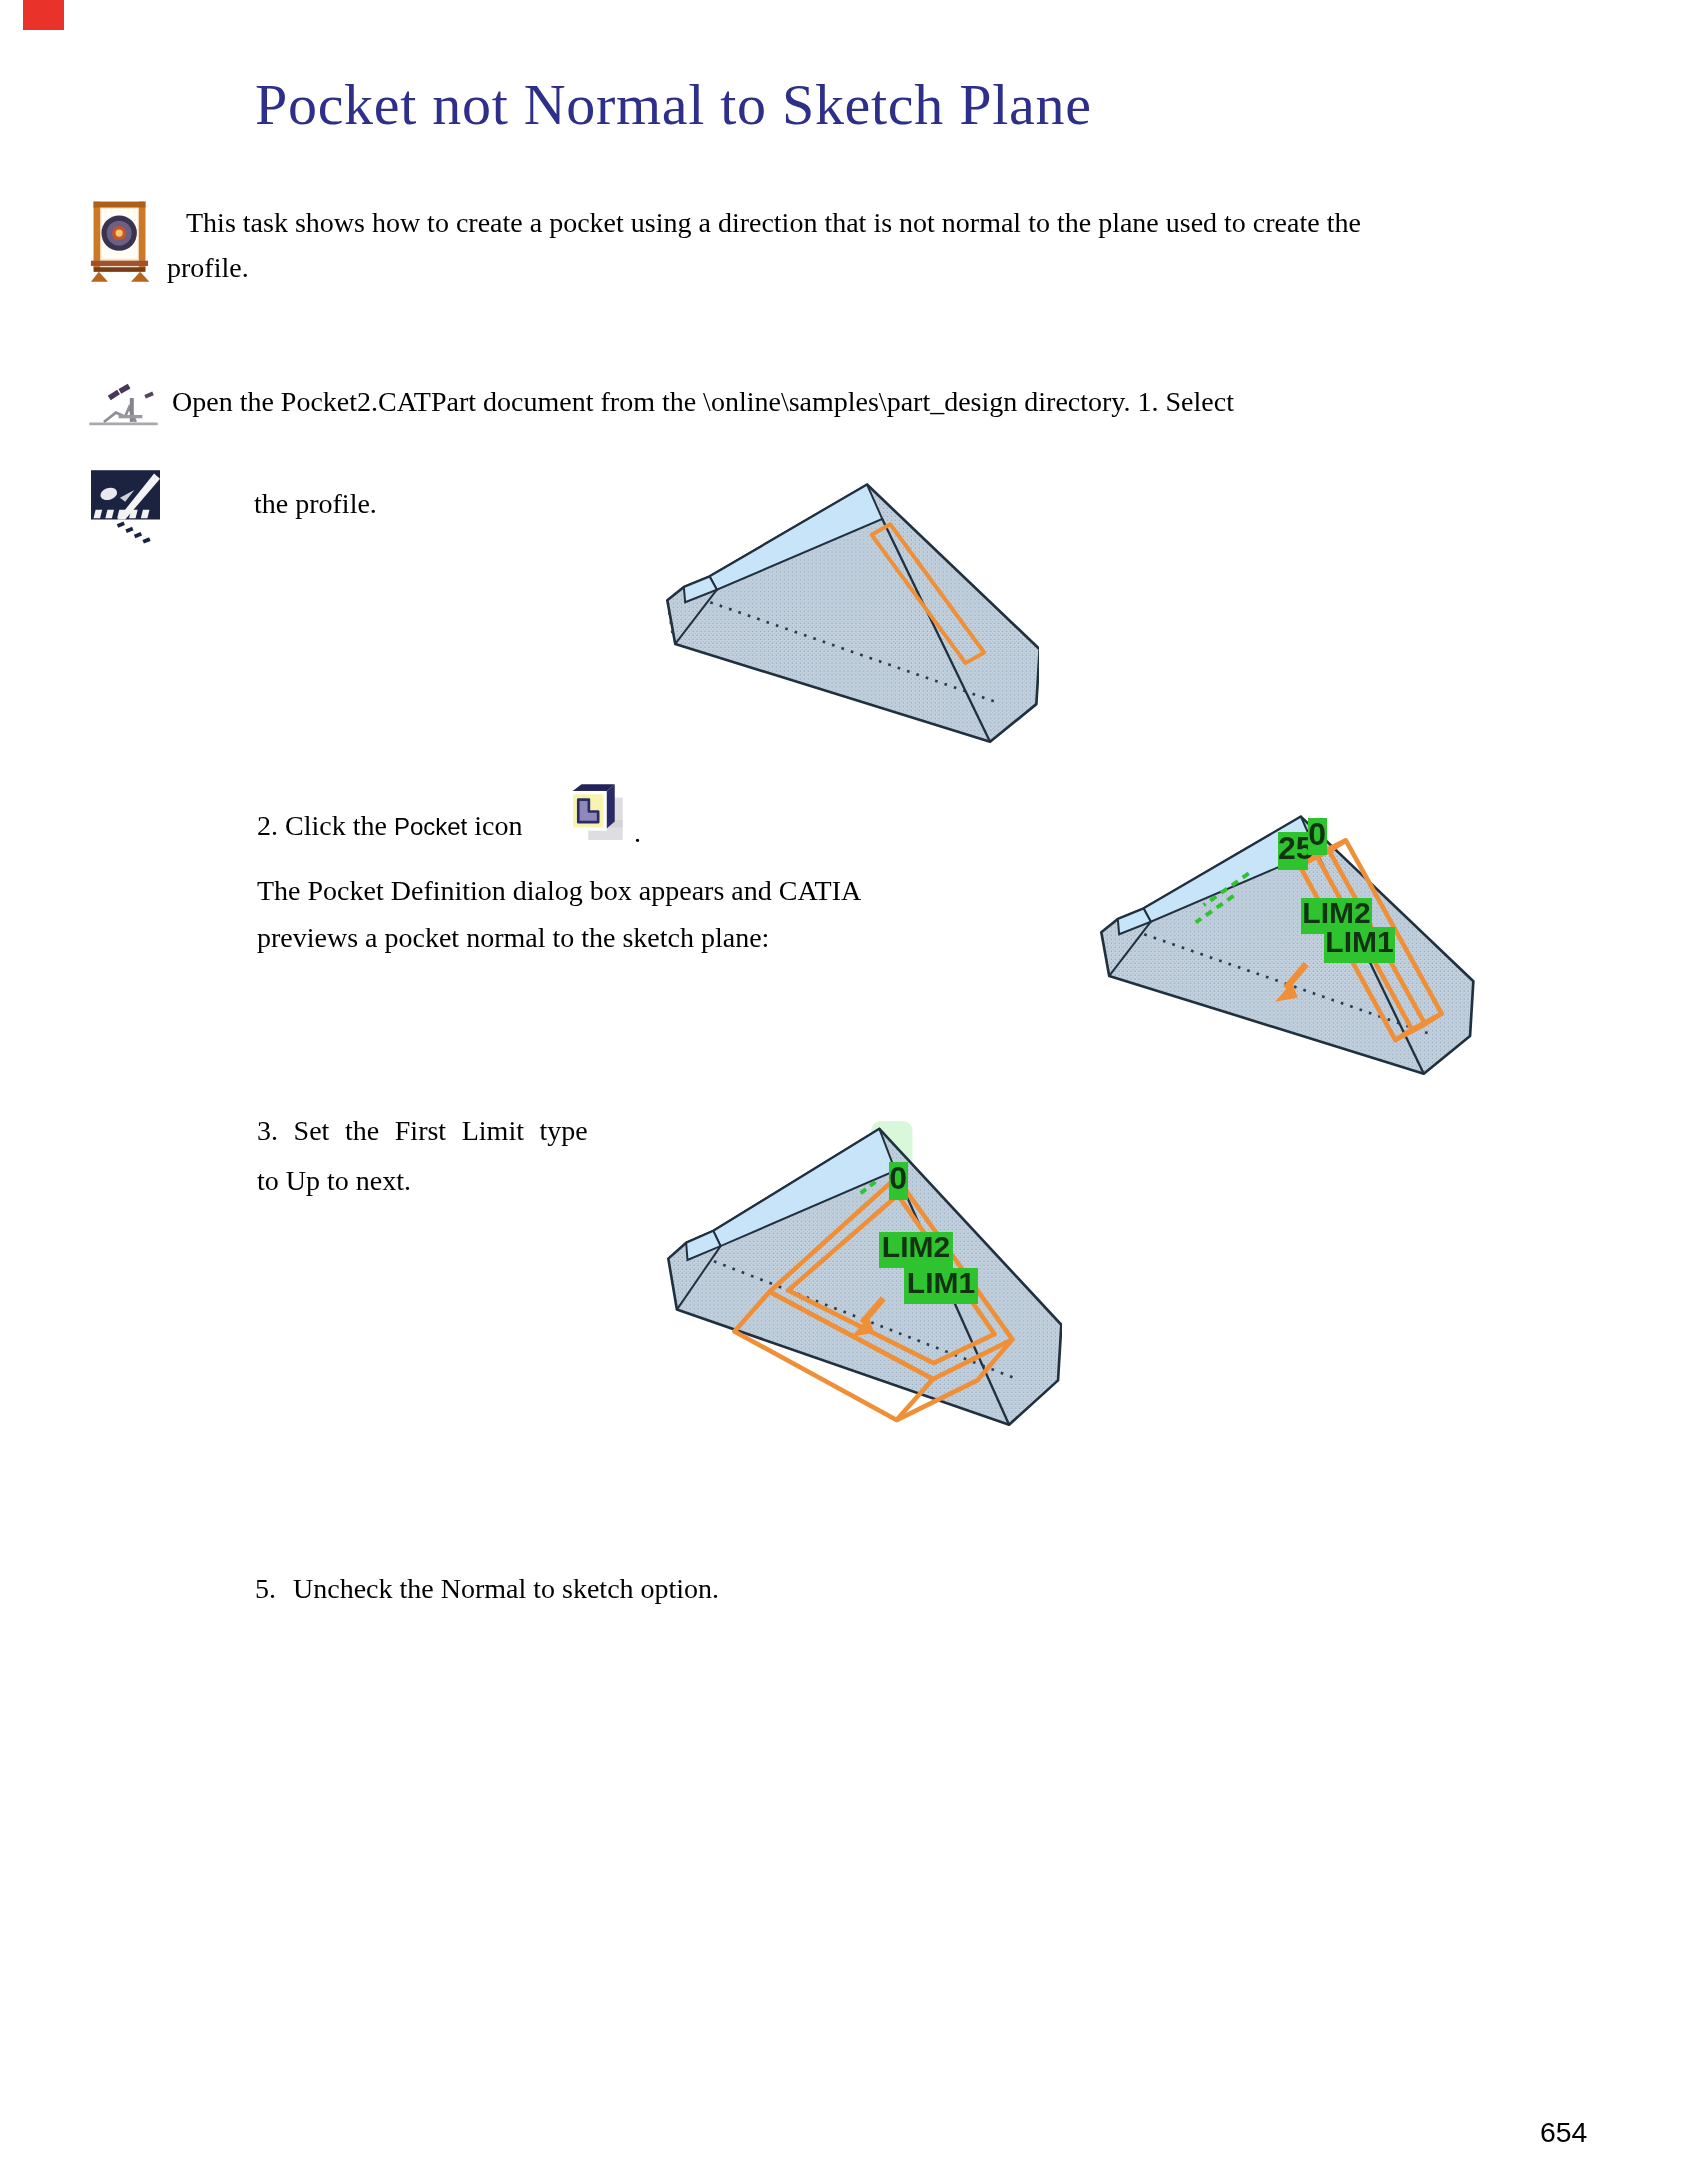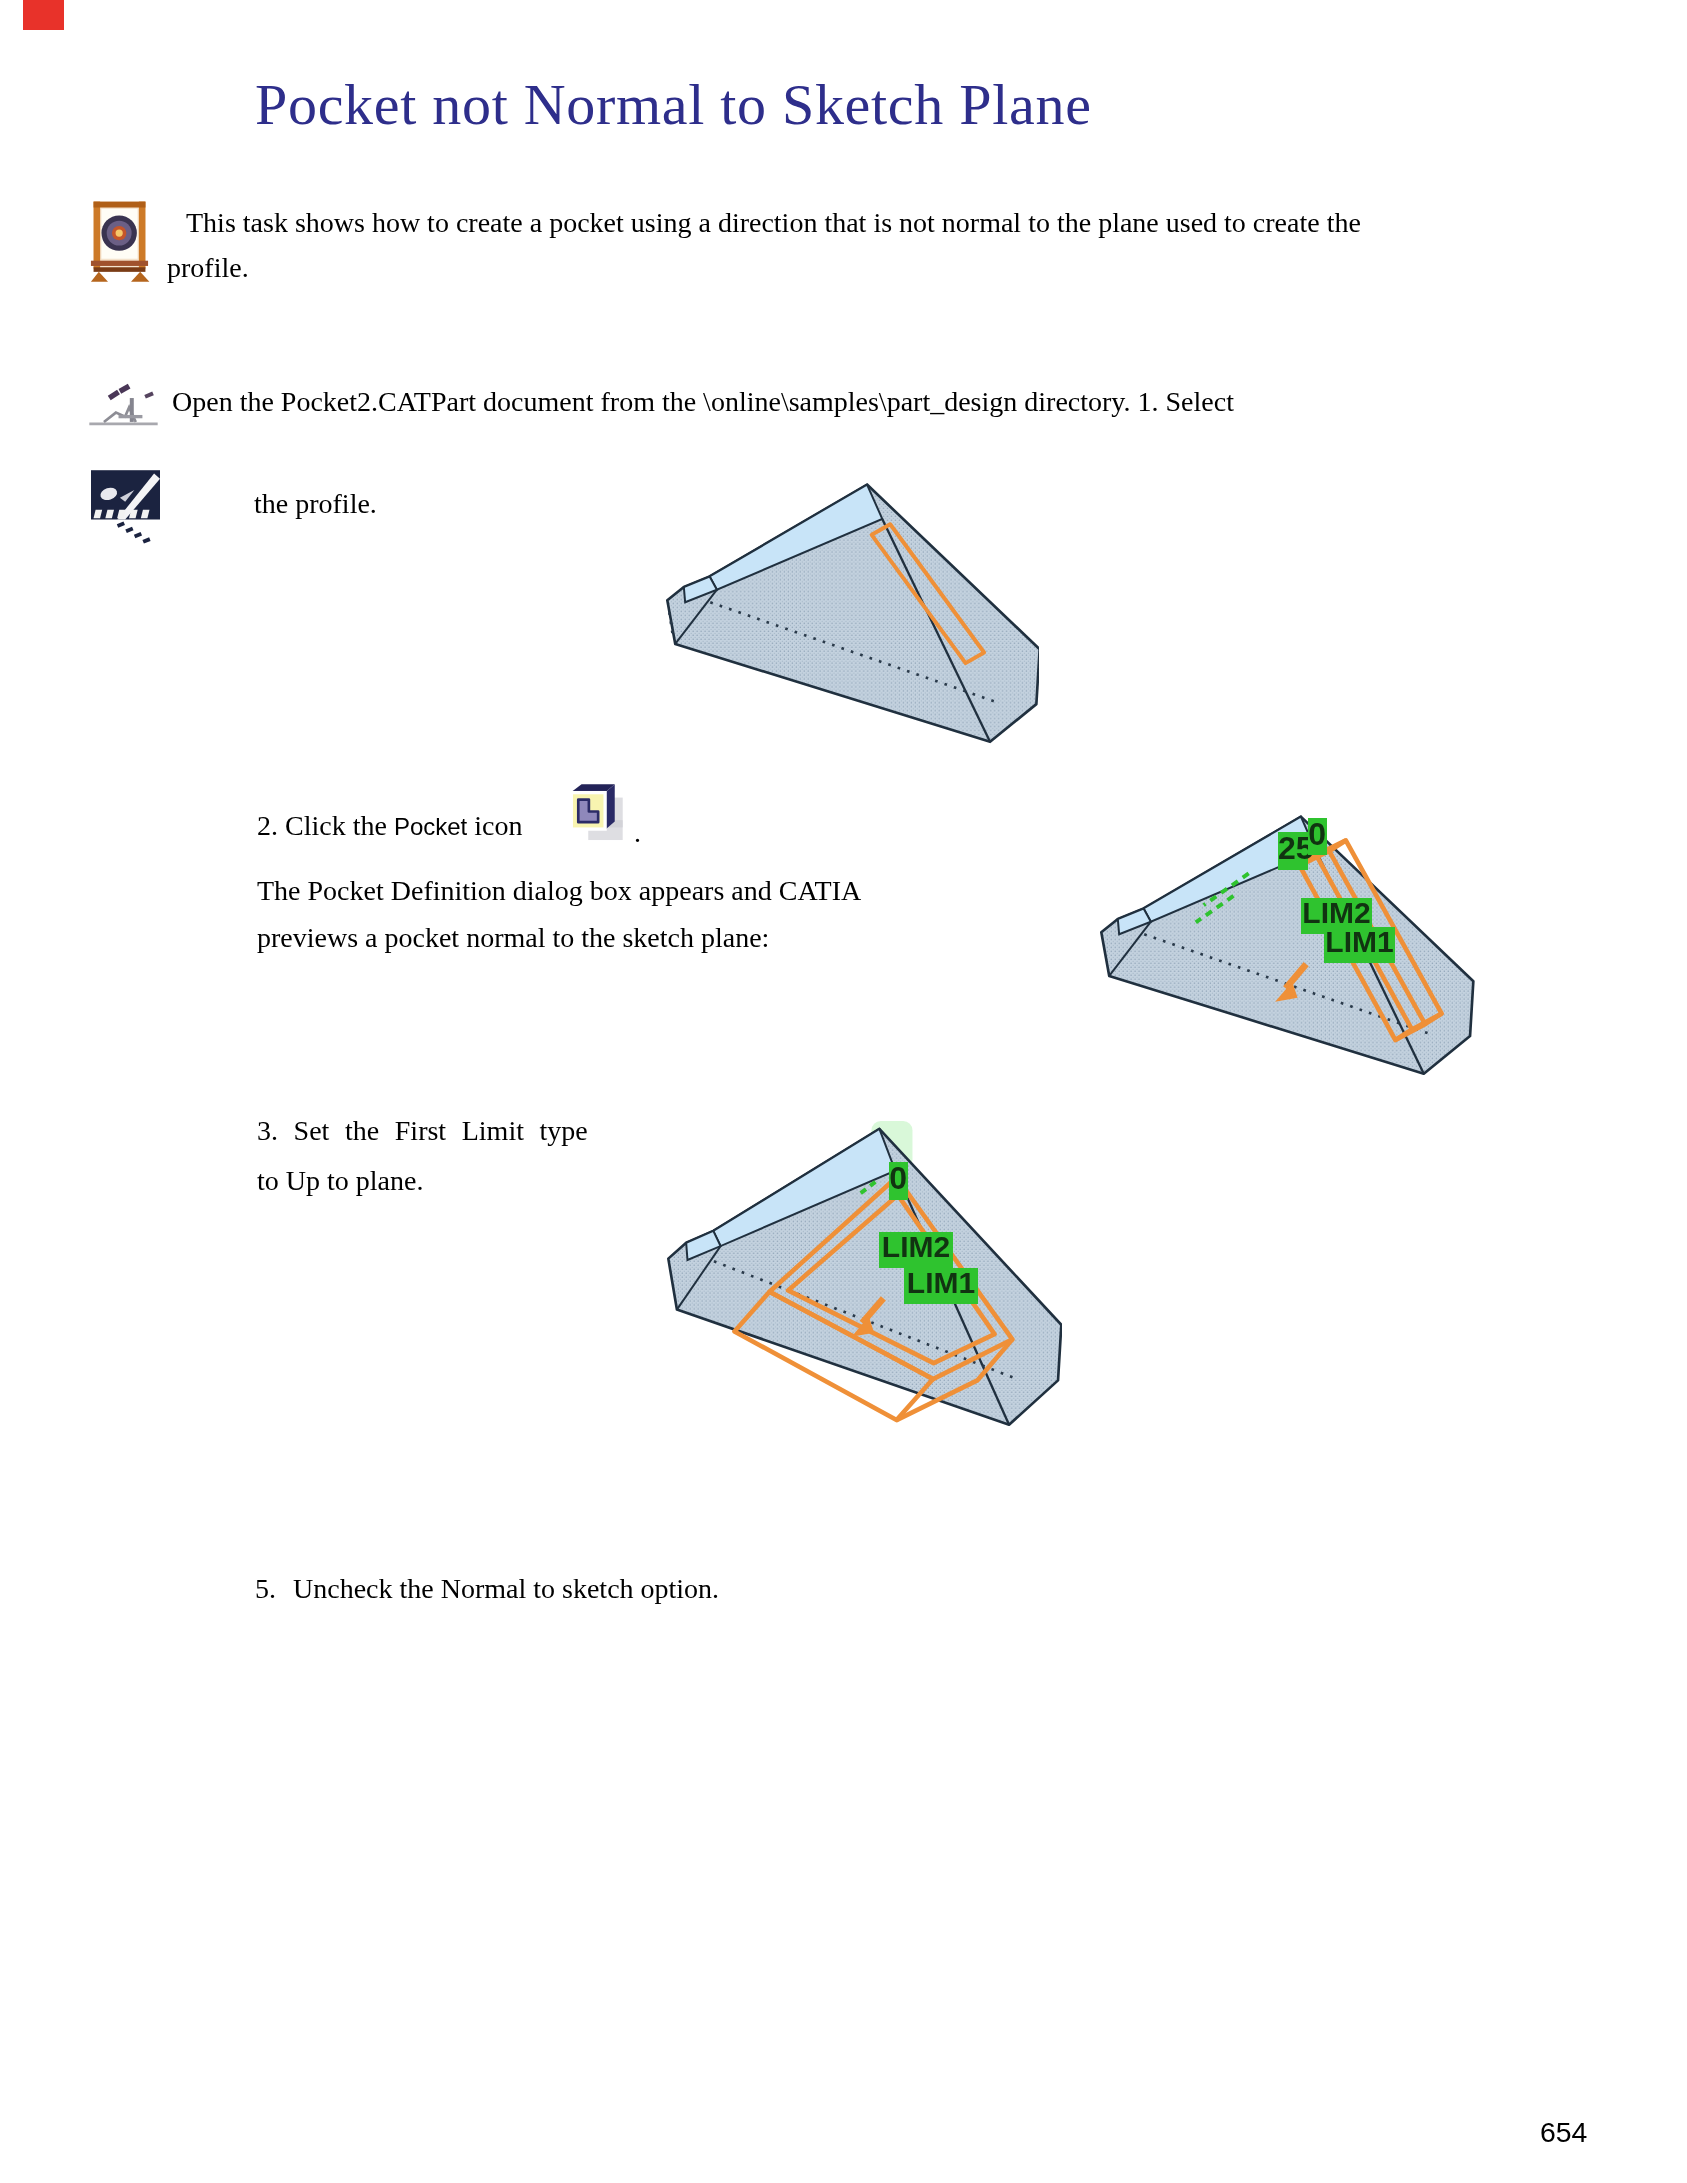--- a/index.html
+++ b/index.html
@@ -152,21 +152,21 @@
         <line x1="205" y1="122" x2="148" y2="162"></line>
       </g>
     </svg>
     <span class="glabel" style="left:180px;top:17px;width:30px;height:38px;font-size:32px;">25</span>
     <span class="glabel" style="left:210px;top:2.6px;width:18.5px;height:37px;font-size:32px;">0</span>
     <span class="glabel" style="left:203px;top:83px;width:71px;height:36px;font-size:30px;">LIM2</span>
     <span class="glabel" style="left:226px;top:112px;width:71px;height:36px;font-size:30px;">LIM1</span>
   </div>
 
   <div class="line" style="left:257px;top:1113px;word-spacing:8.6px;">3. Set the First Limit type</div>
-  <div class="line" style="left:257px;top:1163px;">to Up to plane.</div>
+  <div class="line" style="left:257px;top:1163px;">to Up to next.</div>
 
   <div class="fig" style="left:665px;top:1121px;width:397px;height:311px;">
     <svg class="abs" style="left:0;top:0;" width="397" height="311" viewBox="0 0 600 470">
       <rect x="312" y="0" width="62" height="72" rx="14" fill="rgba(170,240,170,0.45)"></rect>
       <polygon points="324,12 599,308 594,392 520,459 18,285 5,208 32,184 73,166" fill="url(#dots)" stroke="#20303f" stroke-width="4" stroke-linejoin="round"></polygon>
       <polygon points="324,12 348,75 84,189 73,166" fill="#c8e4f8" stroke="#20303f" stroke-width="3"></polygon>
       <polygon points="73,166 84,189 34,210 32,184" fill="#c8e4f8" stroke="#20303f" stroke-width="3"></polygon>
       <path d="M348,75 L520,459" stroke="#20303f" stroke-width="3.5" fill="none"></path>
       <path d="M84,189 L18,285" stroke="#20303f" stroke-width="3" fill="none"></path>
       <path d="M74,212 L527,388" stroke="#2a3a4a" stroke-width="4" stroke-dasharray="4 11" fill="none"></path>

